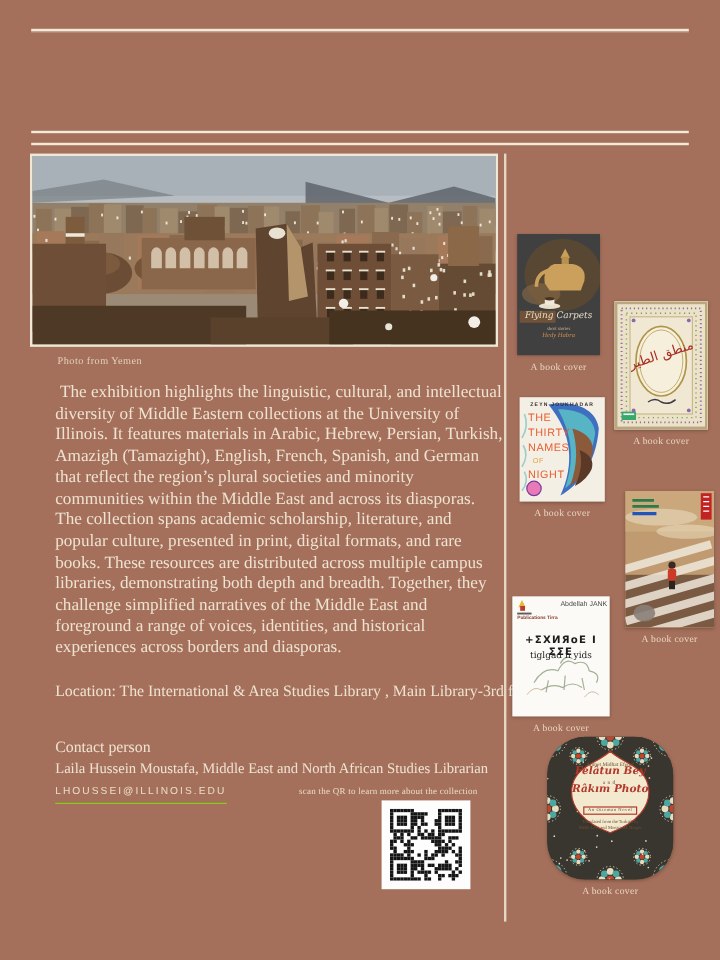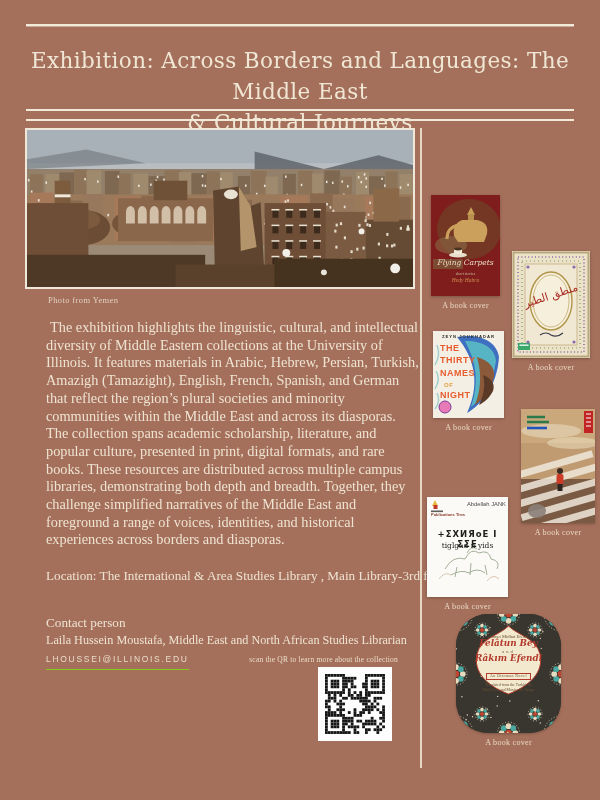--- a/index.html
+++ b/index.html
@@ -38,38 +38,38 @@
     font-size:7.5px;color:#e9dcc7;letter-spacing:.2px;}
   .qr-box{position:absolute;left:318px;top:667px;width:74px;height:74px;background:#fdfdfd;
     box-sizing:border-box;padding:7px;}
   .qr-box svg{display:block;width:60px;height:60px;}
   
   .divider-v{position:absolute;left:420px;top:128px;width:2px;height:640px;background:#ecdfcb;opacity:.92;}
   .book{position:absolute;}
   .book .cover{position:relative;overflow:hidden;box-shadow:0 1px 3px rgba(0,0,0,.25);}
   .book .cap{margin-top:5px;text-align:center;font-size:8px;color:#e8d8c3;letter-spacing:.3px;}
   
-  .b1 .cover{width:69px;height:101px;background:#7f1d1d;}
+  .b1 .cover{width:69px;height:101px;background:#404040;}
   .b1 .t{position:absolute;left:0;top:63px;width:100%;text-align:center;
     font-family:"DejaVu Serif",serif;font-style:italic;font-size:7.5px;color:#e8ddc6;}
   .b1 .s{position:absolute;left:0;top:76px;width:100%;text-align:center;font-size:4px;color:#c9b79a;}
   .b1 .a{position:absolute;left:0;top:82px;width:100%;text-align:center;
     font-style:italic;font-size:5.5px;color:#cf8d4e;}
   
   .b2 .cover{width:78px;height:107px;background:#ece2c8;}
   .b2 .arabic{position:absolute;left:0;top:38px;width:100%;text-align:center;
     font-family:"DejaVu Sans",sans-serif;font-size:11px;color:#a92c22;
     transform:rotate(-18deg);}
   
   .b3 .cover{width:71px;height:87px;background:#f4efe5;}
   .b3 .author{position:absolute;left:0;top:3px;width:100%;text-align:center;
     font-family:"Liberation Sans",sans-serif;font-size:4.2px;font-weight:bold;
     letter-spacing:1px;color:#2e2a28;}
   .b3 .tw{position:absolute;left:7px;font-family:"Liberation Sans",sans-serif;
-    font-weight:bold;color:#e85c2e;font-size:9px;letter-spacing:.5px;}
+    font-weight:normal;color:#e85c2e;font-size:9px;letter-spacing:.5px;}
   .b3 .w1{top:12px;} .b3 .w2{top:24px;} .b3 .w3{top:37px;}
   .b3 .w4{top:51px;font-size:6px;color:#e2a23c;left:11px;}
   .b3 .w5{top:59px;}
   
   .b4 .cover{width:74px;height:114px;}
   
   .b5 .cover{width:81px;height:100px;background:#fbfaf6;}
   .b5 .brand{position:absolute;left:4px;top:15px;font-family:"Liberation Sans",sans-serif;
     font-size:4px;font-weight:bold;color:#8a3a2a;}
   .b5 .author{position:absolute;right:2px;top:4px;font-family:"Liberation Sans",sans-serif;
@@ -88,24 +88,20 @@
   .b6 .ptag{display:inline-block;margin-top:2px;padding:.5px 3px;border:.5px solid #b3392b;
     font-size:3.8px;color:#6a5030;letter-spacing:.5px;}
   .b6 .ptr{margin-top:2px;font-size:3.8px;line-height:4.6px;color:#6a5030;}
 </style>
 </head>
 <body>
 
 <div class="poster">
 
   <div class="rule-top"></div>
-  <div class="page-title">
-    <div>Exhibition: Across Borders and Languages: The Middle East</div>
-    <div>&amp; Cultural Journeys</div>
-  </div>
   <div class="rule-double"></div>
 
   <div class="photo-frame">
     <svg viewBox="0 0 390 161" preserveAspectRatio="none">
       <rect x="0" y="0" width="390" height="64" fill="#a9b1b8"></rect>
       <rect x="0" y="34" width="390" height="30" fill="#c2c6c8" opacity=".55"></rect>
       <polygon points="230,22 300,40 355,26 390,36 390,60 230,60" fill="#5f656b" opacity=".85"></polygon>
       <polygon points="0,30 60,20 120,34 0,40" fill="#70767c" opacity=".6"></polygon>
 
       <rect x="0" y="40" width="390" height="42" fill="#93806a"></rect>
@@ -897,21 +893,21 @@
             <circle cx="11.299148797988892" cy="100.98540732264519" r="0.7" fill="#e8dcc0"></circle>
             <circle cx="30.065537095069885" cy="20.992998003959656" r="0.7" fill="#e8dcc0"></circle>
             <circle cx="25.257119089365005" cy="62.21479219198227" r="0.7" fill="#e8dcc0"></circle>
           </g>
         <path d="M52.5,12 C63,22 80,24 84,40 C88,58 74,72 52.5,80 C31,72 17,58 21,40 C25,24 42,22 52.5,12 Z" fill="#f2e9cf" stroke="#b3392b" stroke-width="1"></path>
       </svg>
       <div class="panel-text">
         <div class="pa">Ahmet Midhat Efendi</div>
         <div class="pt">Felâtun Bey</div>
         <div class="pand">and</div>
-        <div class="pt">Râkım Efendi</div>
+        <div class="pt">Râkım Photo</div>
         <div><span class="ptag">An Ottoman Novel</span></div>
         <div class="ptr">
           <div>Translated from the Turkish by</div>
           <div>Melih Levi and Monica M. Ringer</div>
         </div>
       </div>
     </div>
     <div class="cap">A book cover</div>
   </div>
 

